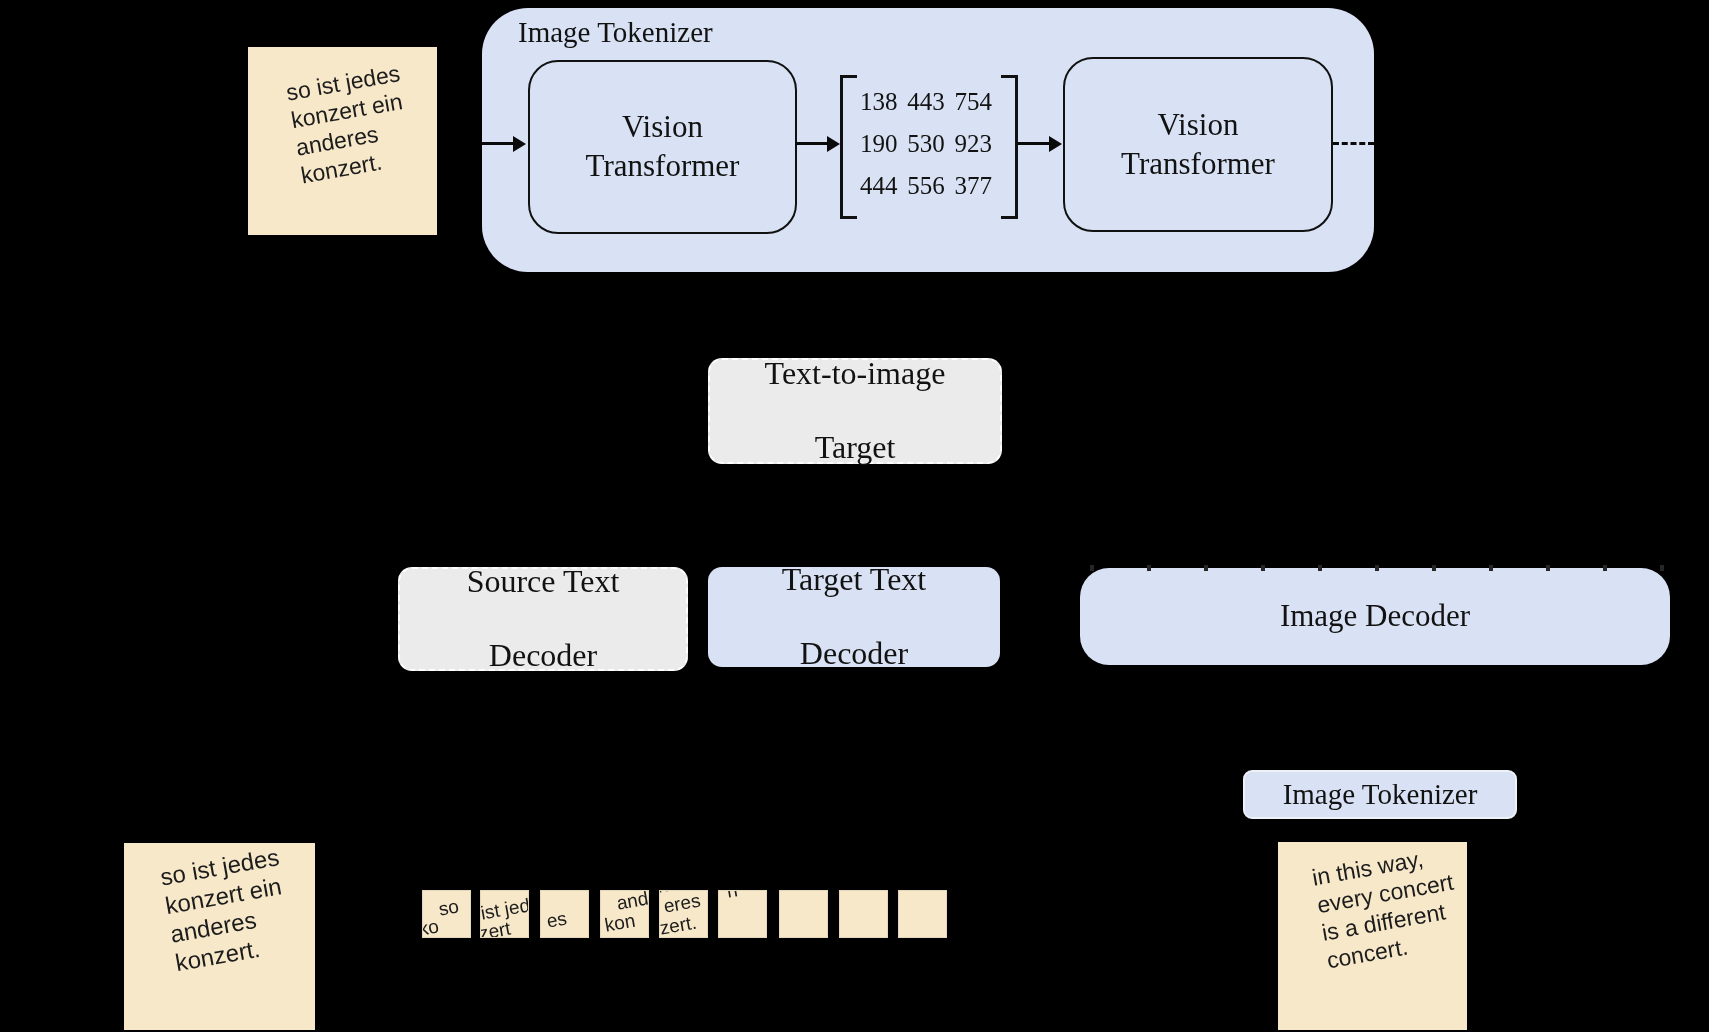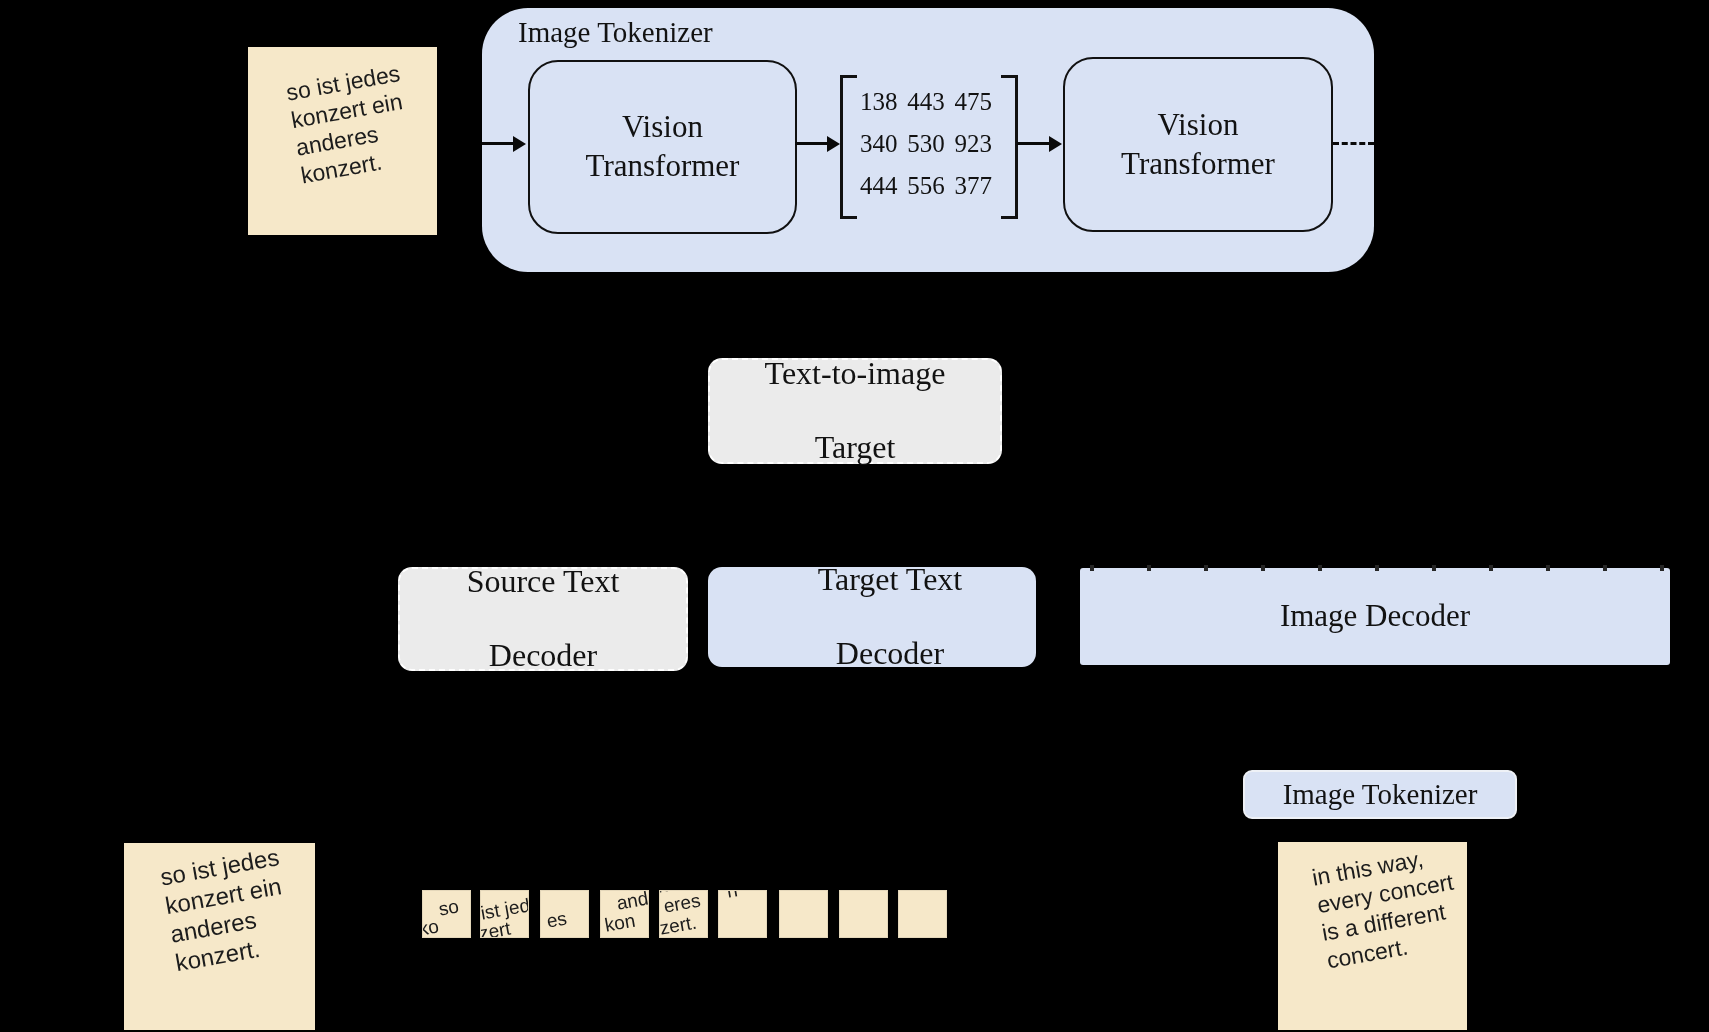--- a/index.html
+++ b/index.html
@@ -49,22 +49,22 @@
 
   
   .flat-box{
     position:absolute;display:flex;flex-direction:column;align-items:center;justify-content:center;
     text-align:center;font-size:32px;line-height:1.3;color:#121212;gap:32px;
   }
   .blue{background:#d9e2f4;}
   .gray{background:#ebebeb;border:2px dashed #ffffff;}
   .box-tti{left:708px;top:358px;width:290px;height:102px;border-radius:14px;}
   .box-src{left:398px;top:567px;width:286px;height:100px;border-radius:14px;}
-  .box-tgt{left:708px;top:567px;width:292px;height:100px;border-radius:14px;padding-left:36px;}
-  .box-imgdec{left:1080px;top:568px;width:590px;height:97px;border-radius:3px;font-size:31px;}
+  .box-tgt{left:708px;top:567px;width:292px;height:100px;border-radius:14px;}
+  .box-imgdec{left:1080px;top:568px;width:590px;height:97px;border-radius:29px;font-size:31px;}
   .box-imgenc{left:400px;top:755px;width:600px;height:97px;border-radius:18px;font-size:31px;}
   .box-tok-small{
     left:1243px;top:770px;width:270px;height:45px;border-radius:9px;
     border:2px solid #eef1f6;font-size:29px;line-height:41px;
   }
   .tick{position:absolute;width:4px;height:6px;background:#262626;top:-3px;}
 
   
   .patch{
     position:absolute;top:890px;width:49px;height:48px;background:#f6e8c9;
@@ -101,24 +101,24 @@
     </div>
 
     <div class="arrow-line" style="left:313px;top:134px;width:33px;"></div>
     <div class="arrow-head" style="left:345px;top:128px;"></div>
 
     <div class="bracket bl"></div>
     <div class="matrix-rows" id="matrix-rows">
         <div class="m-row">
           <span class="m-cell">138</span>
           <span class="m-cell">443</span>
-          <span class="m-cell">475</span>
+          <span class="m-cell">754</span>
         </div>
         <div class="m-row">
-          <span class="m-cell">340</span>
+          <span class="m-cell">190</span>
           <span class="m-cell">530</span>
           <span class="m-cell">923</span>
         </div>
         <div class="m-row">
           <span class="m-cell">444</span>
           <span class="m-cell">556</span>
           <span class="m-cell">377</span>
         </div>
       </div>
     <div class="bracket br"></div>

